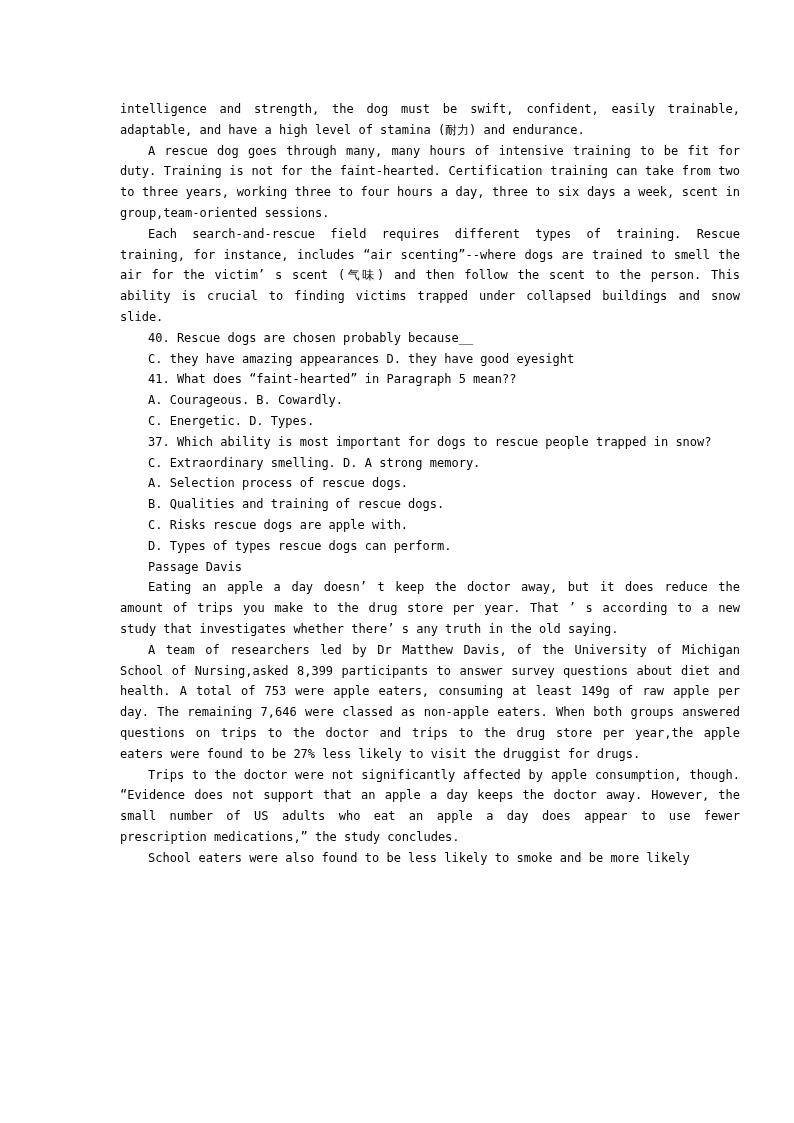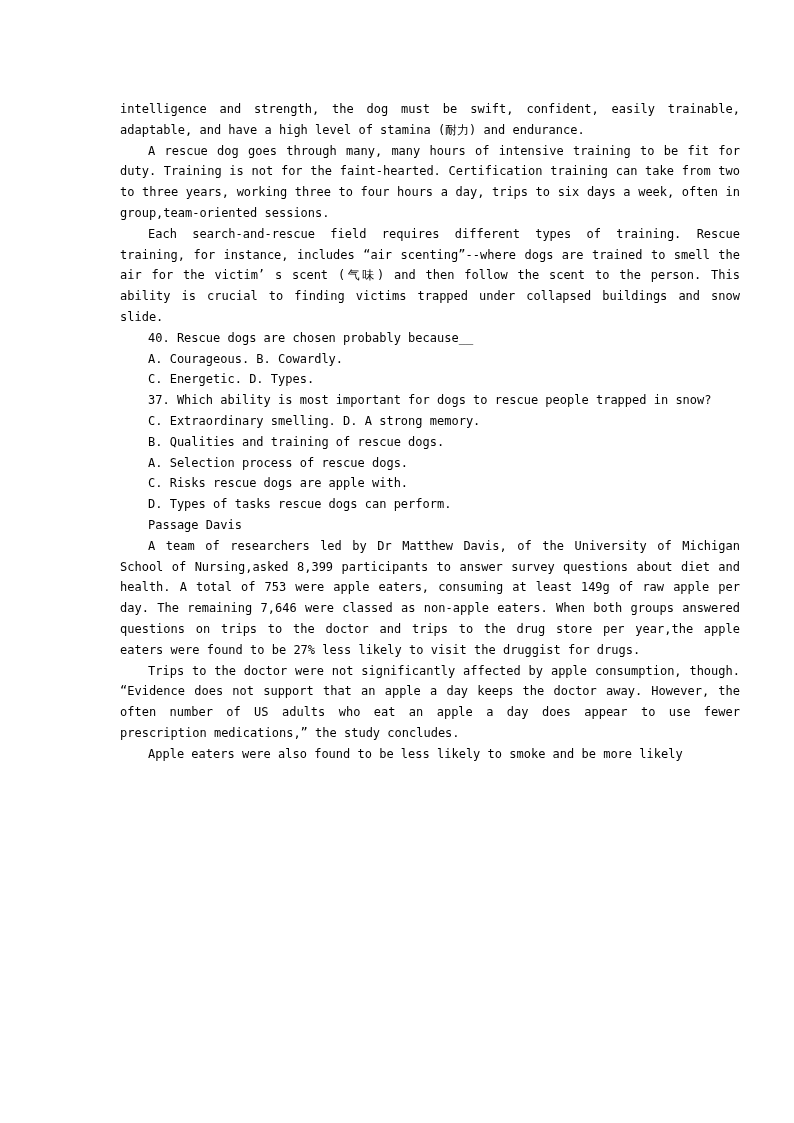--- a/index.html
+++ b/index.html
@@ -29,29 +29,32 @@
     .para.no-indent {
       text-indent: 0;
     }
   </style>
 </head>
 <body>
 
 <div class="page">
   <div>
     <p class="para no-indent">intelligence and strength, the dog must be swift, confident, easily trainable, adaptable, and have a high level of stamina (耐力) and endurance.</p>
-    <p class="para">A rescue dog goes through many, many hours of intensive training to be fit for duty. Training is not for the faint-hearted. Certification training can take from two to three years, working three to four hours a day, trips to six days a week, often in group,team-oriented sessions.</p>
+    <p class="para">A rescue dog goes through many, many hours of intensive training to be fit for duty. Training is not for the faint-hearted. Certification training can take from two to three years, working three to four hours a day, three to six days a week, scent in group,team-oriented sessions.</p>
     <p class="para">Each search-and-rescue field requires different types of training. Rescue training, for instance, includes “air scenting”--where dogs are trained to smell the air for the victim’ s scent (气味) and then follow the scent to the person. This ability is crucial to finding victims trapped under collapsed buildings and snow slide.</p>
     <p class="para">40. Rescue dogs are chosen probably because__</p>
+    <p class="para">C. they have amazing appearances D. they have good eyesight</p>
+    <p class="para">41. What does “faint-hearted” in Paragraph 5 mean??</p>
     <p class="para">A. Courageous. B. Cowardly.</p>
     <p class="para">C. Energetic. D. Types.</p>
     <p class="para">37. Which ability is most important for dogs to rescue people trapped in snow?</p>
     <p class="para">C. Extraordinary smelling. D. A strong memory.</p>
+    <p class="para">A. Selection process of rescue dogs.</p>
     <p class="para">B. Qualities and training of rescue dogs.</p>
-    <p class="para">A. Selection process of rescue dogs.</p>
     <p class="para">C. Risks rescue dogs are apple with.</p>
-    <p class="para">D. Types of tasks rescue dogs can perform.</p>
+    <p class="para">D. Types of types rescue dogs can perform.</p>
     <p class="para">Passage Davis</p>
+    <p class="para">Eating an apple a day doesn’ t keep the doctor away, but it does reduce the amount of trips you make to the drug store per year. That ’ s according to a new study that investigates whether there’ s any truth in the old saying.</p>
     <p class="para">A team of researchers led by Dr Matthew Davis, of the University of Michigan School of Nursing,asked 8,399 participants to answer survey questions about diet and health. A total of 753 were apple eaters, consuming at least 149g of raw apple per day. The remaining 7,646 were classed as non-apple eaters. When both groups answered questions on trips to the doctor and trips to the drug store per year,the apple eaters were found to be 27% less likely to visit the druggist for drugs.</p>
-    <p class="para">Trips to the doctor were not significantly affected by apple consumption, though. “Evidence does not support that an apple a day keeps the doctor away. However, the often number of US adults who eat an apple a day does appear to use fewer prescription medications,” the study concludes.</p>
-    <p class="para">Apple eaters were also found to be less likely to smoke and be more likely</p>
+    <p class="para">Trips to the doctor were not significantly affected by apple consumption, though. “Evidence does not support that an apple a day keeps the doctor away. However, the small number of US adults who eat an apple a day does appear to use fewer prescription medications,” the study concludes.</p>
+    <p class="para">School eaters were also found to be less likely to smoke and be more likely</p>
   </div>
 </div>
 
 </body></html>

